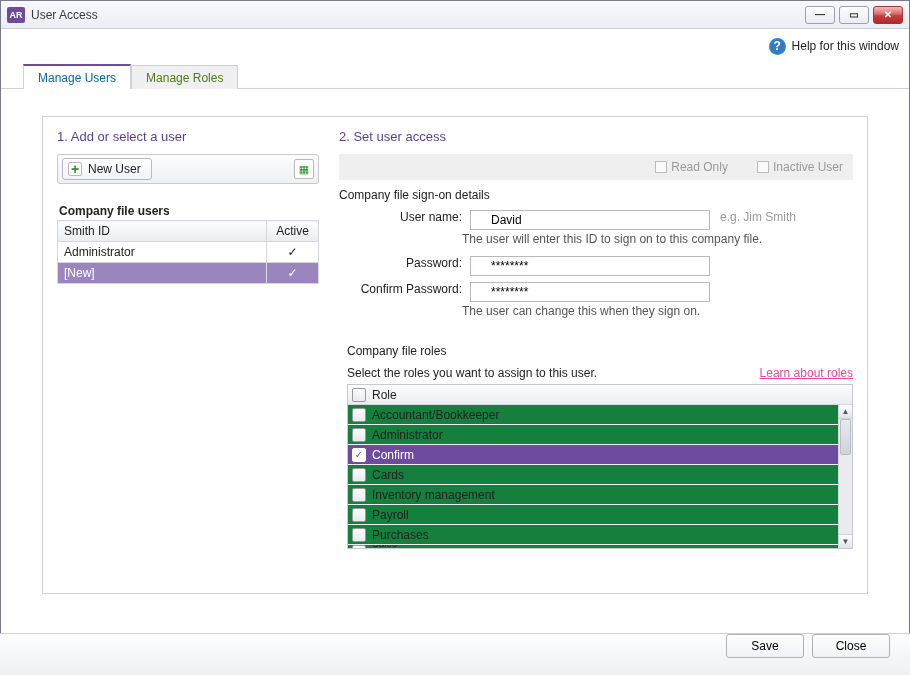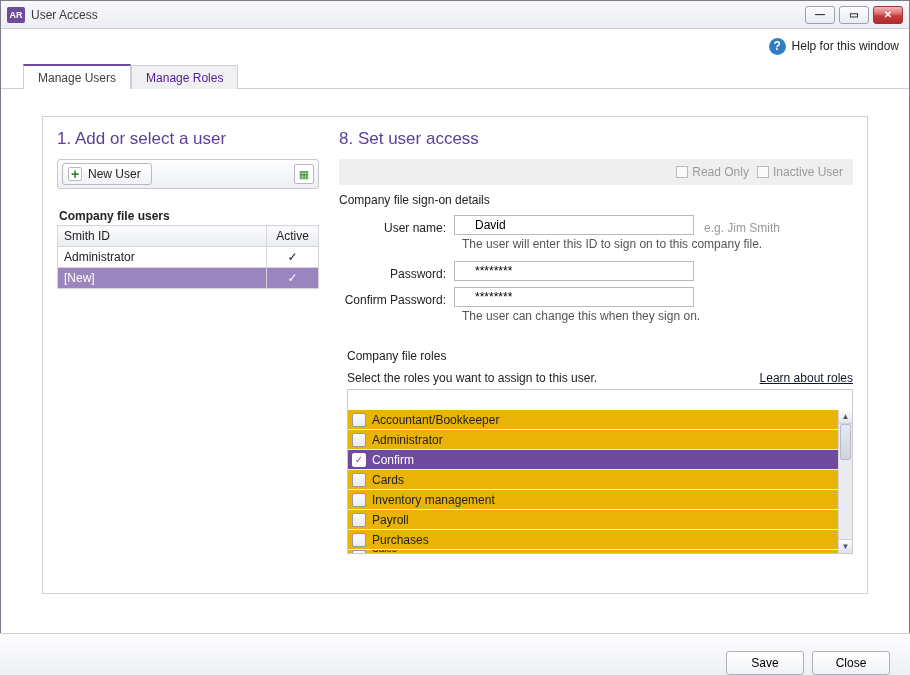--- a/index.html
+++ b/index.html
@@ -90,28 +90,28 @@
     display: flex;
     align-items: flex-end;
     padding-left: 22px;
     gap: 0;
   }
   .tab {
     padding: 5px 14px 4px 14px;
     border: 1px solid #cfcfd8;
     border-bottom: none;
     background: #f0f0f2;
-    color: #4c1d95;
+    color: #4d7c0f;
     position: relative;
     top: 1px;
     cursor: pointer;
   }
   .tab.active {
     background: #fff;
-    color: #404040;
+    color: #0369a1;
     border-top: 2px solid #6e4b9e;
   }
 
   
   .main-pane {
     position: absolute;
     top: 88px; left: 22px; right: 22px;
     height: 508px;
     padding: 28px 20px 0 20px;
   }
@@ -123,21 +123,21 @@
     display: flex;
     position: relative;
   }
 
   
   .col-left { width: 286px; padding: 12px 0 0 14px; }
   .col-right { flex: 1; padding: 12px 14px 0 10px; position: relative; }
 
   .sec-head {
     color: #5b3f95;
-    font-size: 17px;
+    font-size: 13px;
     margin-bottom: 10px;
   }
 
   
   .toolbar {
     border: 1px solid #c8c8cf;
     background: linear-gradient(#fdfdfe, #eef0f4);
     height: 30px;
     display: flex;
     align-items: center;
@@ -197,59 +197,60 @@
   .check { font-size: 12px; }
   .user-table tr.selected .check { color: #fff; }
 
   
   .flagbar {
     background: #efefef;
     height: 26px;
     display: flex;
     align-items: center;
     justify-content: flex-end;
-    gap: 8px;
+    gap: 29px;
     padding-right: 10px;
     margin-bottom: 8px;
   }
   .dummy-check {
     display: inline-flex; align-items: center; gap: 4px;
     color: #9a9a9a;
   }
   .dummy-check .box {
     width: 12px; height: 12px;
     border: 1px solid #bbb;
     background: #fafafa;
   }
 
   .subhead { font-weight: normal; margin-bottom: 8px; }
 
   .form-row {
-    display: flex; align-items: flex-end;
+    display: flex; align-items: flex-start;
     margin-bottom: 4px;
+    margin-left: 16px;
   }
   .form-row .lbl {
     width: 115px; text-align: right; padding-right: 8px;
   }
   .form-row input {
     width: 240px;
     height: 20px;
     border: 1px solid #b8b8c0;
     padding: 0 20px;
     font: inherit;
   }
   .placeholder-sample { margin-left: 10px; color: #9a9a9a; }
   .hint { margin-left: 123px; color: #555; margin-top: -2px; margin-bottom: 10px; }
 
   .roles-block { margin-top: 26px; margin-left: 8px; }
   .roles-head-row {
     display: flex; align-items: center; justify-content: space-between;
     margin: 4px 0;
   }
-  .learn-link { color: #0f172a; text-decoration: underline; cursor: pointer; }
+  .learn-link { color: #ec4899; text-decoration: underline; cursor: pointer; }
 
   .roles-box {
     border: 1px solid #c8c8cf;
     height: 165px;
     position: relative;
     overflow: hidden;
   }
   .roles-header {
     height: 20px;
     background: linear-gradient(#fdfdfe, #e9ecf0);
@@ -267,21 +268,21 @@
   .roles-list {
     position: absolute;
     top: 20px; left: 0; right: 14px; bottom: 0;
     overflow: hidden;
   }
   .role-row {
     height: 20px;
     border-bottom: 1px solid #eceef0;
     display: flex; align-items: center;
     padding-left: 4px;
-    background: #eab308;
+    background: #15803d;
   }
   .role-row .cb {
     width: 14px; height: 14px;
     border: 1px solid #999;
     background: linear-gradient(#fcfcfd, #e9ebef);
     border-radius: 2px;
     margin-right: 6px;
     display: flex; align-items: center; justify-content: center;
     font-size: 10px;
     color: #5b3f95;
@@ -308,21 +309,21 @@
   .vscroll .thumb { position: absolute; top: 14px; left: 1px; right: 1px; height: 36px; background: linear-gradient(#e7eaf0, #cfd3da); border: 1px solid #b8bcc5; border-radius: 2px; }
 
   
   .footer {
     position: absolute;
     left: 0; right: 0; bottom: 0;
     height: 42px;
     background: linear-gradient(#fdfdfe, #eef0f4);
     border-top: 1px solid #cfcfd8;
     display: flex;
-    align-items: flex-end;
+    align-items: flex-start;
     justify-content: flex-end;
     padding-right: 20px;
     gap: 8px;
   }
   .footer button {
     width: 78px; height: 24px;
     border: 1px solid #b0b0b8;
     background: linear-gradient(#ffffff, #f0f2f6);
     border-radius: 3px;
     font: inherit;
@@ -391,21 +392,21 @@
           </tr>
           <tr class="selected">
             <td>[New]</td>
             <td class="active-col"><span class="check">✓</span></td>
           </tr>
         </tbody>
       </table>
     </div>
 
     <div class="col-right">
-      <div class="sec-head">8. Set user access</div>
+      <div class="sec-head">2. Set user access</div>
 
       <div class="flagbar">
         <label class="dummy-check">
           <span class="box"></span>
           <span>Read Only</span>
         </label>
         <label class="dummy-check">
           <span class="box"></span>
           <span>Inactive User</span>
         </label>
@@ -431,20 +432,24 @@
       <div class="hint">The user can change this when they sign on.</div>
 
       <div class="roles-block">
         <div class="subhead">Company file roles</div>
         <div class="roles-head-row">
           <span>Select the roles you want to assign to this user.</span>
           <span class="learn-link">Learn about roles</span>
         </div>
 
         <div class="roles-box">
+          <div class="roles-header">
+            <div class="hdr-cb"></div>
+            <span>Role</span>
+          </div>
           <div class="roles-list">
             <div class="role-row">
               <div class="cb"></div>
               <span class="role-name">Accountant/Bookkeeper</span>
             </div>
             <div class="role-row">
               <div class="cb"></div>
               <span class="role-name">Administrator</span>
             </div>
             <div class="role-row selected">

